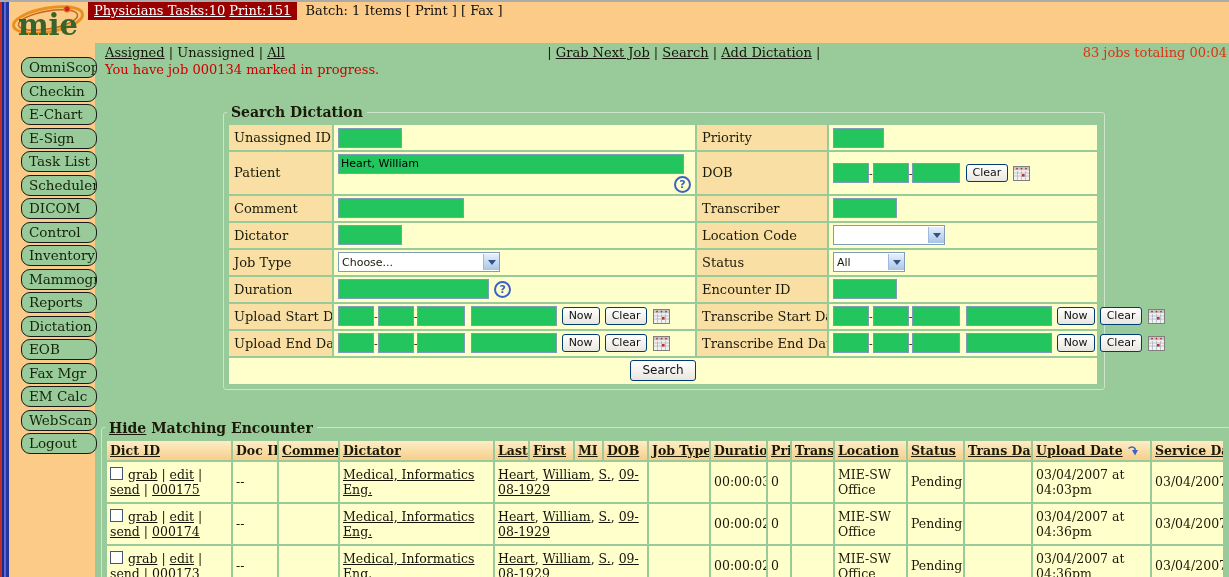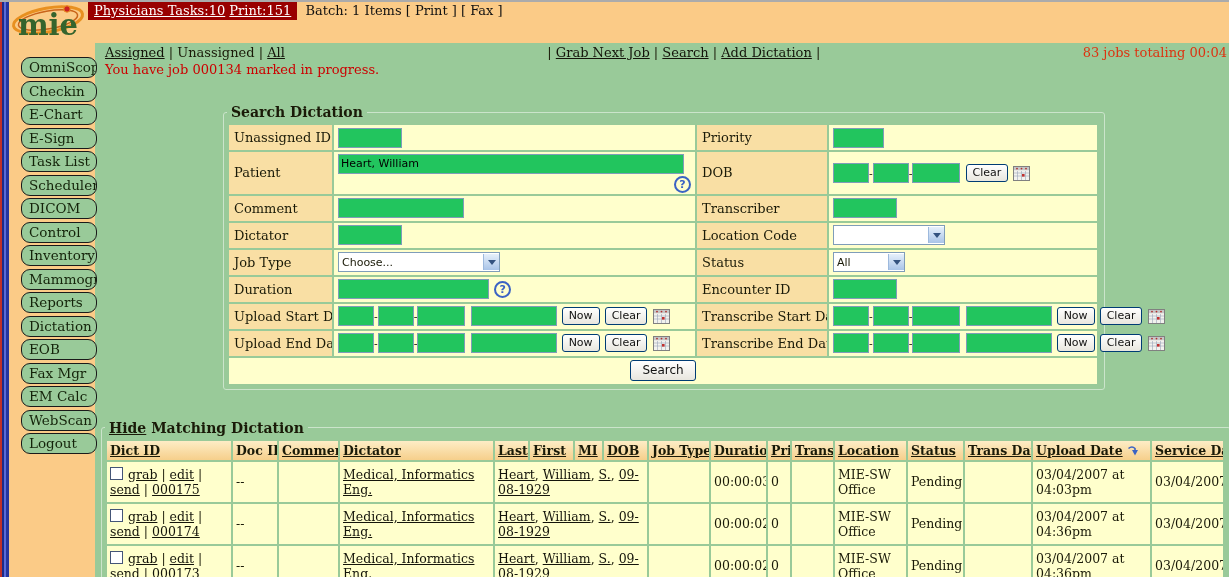--- a/index.html
+++ b/index.html
@@ -332,21 +332,21 @@
             <button class="xp-btn search-btn">Search</button>
           </td>
         </tr>
       </tbody>
         </table>
     </fieldset>
 
     <fieldset class="resultsfs">
       <legend>
         <a>Hide</a>
-        <span>Matching Dictation</span>
+        <span>Matching Encounter</span>
       </legend>
       <table class="results">
         <colgroup>
           <col style="width:124px">
             <col style="width:44px">
             <col style="width:59px">
             <col style="width:153px">
           <col style="width:33px">
             <col style="width:43px">
             <col style="width:27px">

